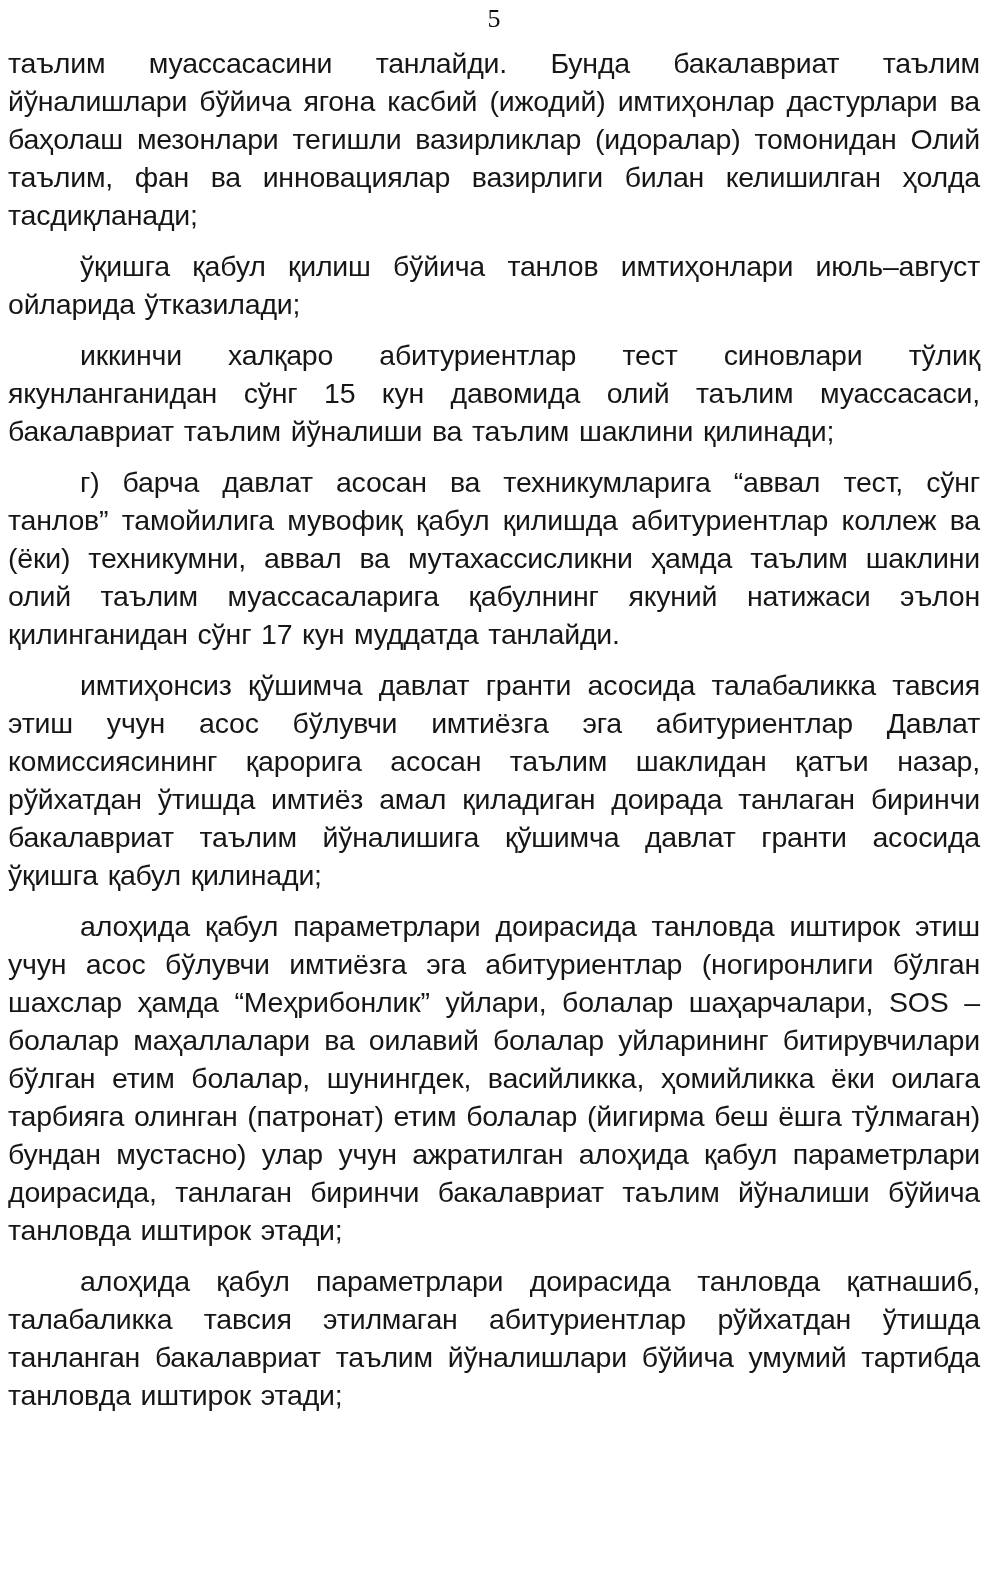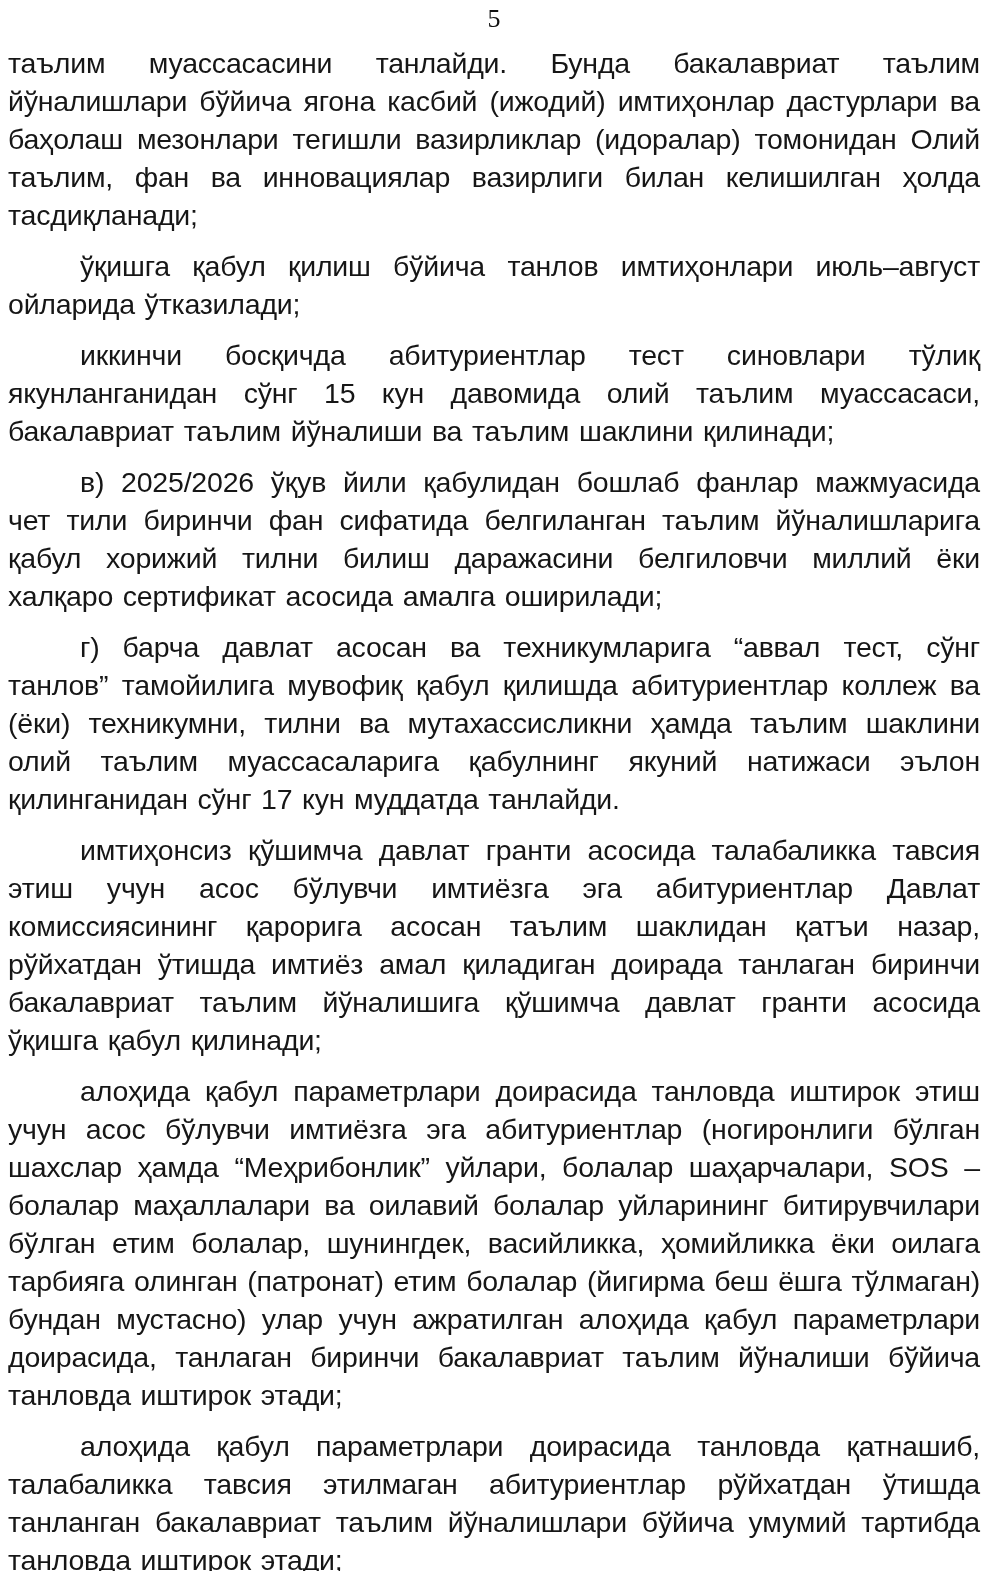--- a/index.html
+++ b/index.html
@@ -46,20 +46,19 @@
   }
 </style>
 </head>
 <body>
 
 <main class="page">
   <div class="page-number">5</div>
   <div class="doc">
       <p class="no-indent"><span>таълим муассасасини танлайди. Бунда бакалавриат таълим йўналишлари бўйича ягона касбий (ижодий) имтиҳонлар дастурлари ва баҳолаш мезонлари тегишли вазирликлар (идоралар) томонидан Олий таълим, фан ва инновациялар вазирлиги билан келишилган ҳолда тасдиқланади;</span></p>
       <p><span>ўқишга қабул қилиш бўйича танлов имтиҳонлари июль–август ойларида ўтказилади;</span></p>
-      <p><span>иккинчи босқичда абитуриентлар тест синовлари тўлиқ якунланганидан сўнг </span><b>15 кун</b><span> давомида олий таълим муассасаси, бакалавриат таълим йўналиши ва таълим шаклини қилинади;</span></p>
-      <p><span>в) 2025/2026 ўқув йили қабулидан бошлаб фанлар мажмуасида чет тили биринчи фан сифатида белгиланган таълим йўналишларига қабул хорижий тилни билиш даражасини белгиловчи миллий ёки халқаро сертификат асосида амалга оширилади;</span></p>
-      <p><span>г) барча давлат асосан ва техникумларига </span><b>“аввал тест, сўнг танлов”</b><span> тамойилига мувофиқ қабул қилишда абитуриентлар коллеж ва (ёки) техникумни, тилни ва мутахассисликни ҳамда таълим шаклини олий таълим муассасаларига қабулнинг якуний натижаси эълон қилинганидан сўнг </span><b>17 кун муддатда танлайди.</b></p>
+      <p><span>иккинчи халқаро абитуриентлар тест синовлари тўлиқ якунланганидан сўнг </span><b>15 кун</b><span> давомида олий таълим муассасаси, бакалавриат таълим йўналиши ва таълим шаклини қилинади;</span></p>
+      <p><span>г) барча давлат асосан ва техникумларига </span><b>“аввал тест, сўнг танлов”</b><span> тамойилига мувофиқ қабул қилишда абитуриентлар коллеж ва (ёки) техникумни, аввал ва мутахассисликни ҳамда таълим шаклини олий таълим муассасаларига қабулнинг якуний натижаси эълон қилинганидан сўнг </span><b>17 кун муддатда танлайди.</b></p>
       <p><span>имтиҳонсиз қўшимча давлат гранти асосида талабаликка тавсия этиш учун асос бўлувчи имтиёзга эга абитуриентлар Давлат комиссиясининг қарорига асосан таълим шаклидан қатъи назар, рўйхатдан ўтишда имтиёз амал қиладиган доирада танлаган биринчи бакалавриат таълим йўналишига қўшимча давлат гранти асосида ўқишга қабул қилинади;</span></p>
       <p><span>алоҳида қабул параметрлари доирасида танловда иштирок этиш учун асос бўлувчи имтиёзга эга абитуриентлар (ногиронлиги бўлган шахслар ҳамда “Меҳрибонлик” уйлари, болалар шаҳарчалари, SOS – болалар маҳаллалари ва оилавий болалар уйларининг битирувчилари бўлган етим болалар, шунингдек, васийликка, ҳомийликка ёки оилага тарбияга олинган (патронат) етим болалар (йигирма беш ёшга тўлмаган) бундан мустасно) улар учун ажратилган алоҳида қабул параметрлари доирасида, танлаган биринчи бакалавриат таълим йўналиши бўйича танловда иштирок этади;</span></p>
       <p><span>алоҳида қабул параметрлари доирасида танловда қатнашиб, талабаликка тавсия этилмаган абитуриентлар рўйхатдан ўтишда танланган бакалавриат таълим йўналишлари бўйича умумий тартибда танловда иштирок этади;</span></p>
     </div>
 </main>
 
 </body></html>

